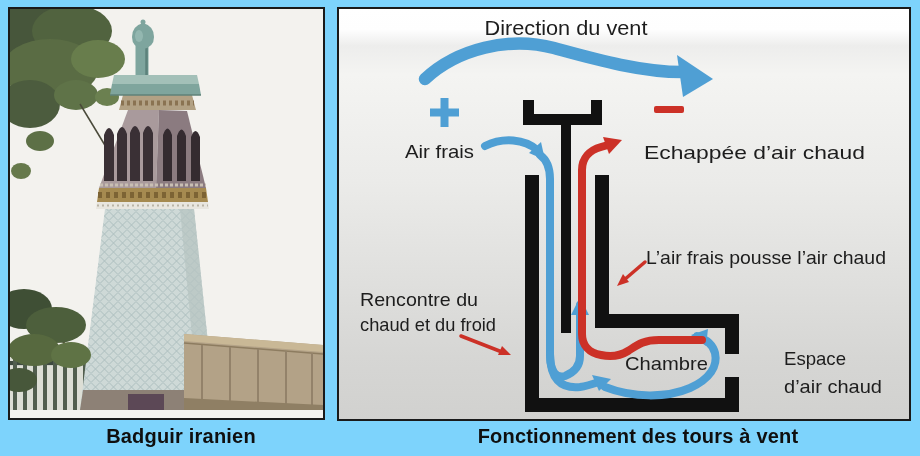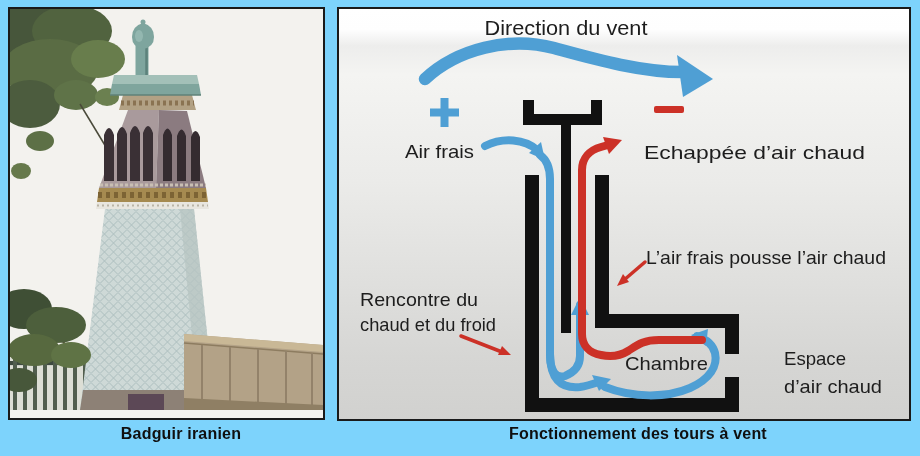--- a/index.html
+++ b/index.html
@@ -5,21 +5,21 @@
   html,body{margin:0;padding:0;background:#ffffff;}
   .canvas{position:relative;width:920px;height:456px;background:#7dd3fc;overflow:hidden;
           font-family:"Liberation Sans",sans-serif;}
   .photo-frame{position:absolute;left:8px;top:7px;width:317px;height:413px;
                border:2px solid #1a1a1a;box-sizing:border-box;background:#f3f2ee;}
   .diagram-frame{position:absolute;left:337px;top:7px;width:574px;height:414px;
                border:2px solid #1a1a1a;box-sizing:border-box;
                background:linear-gradient(180deg,#ffffff 0%,#fefefe 5%,#ededec 9%,#f4f4f2 16%,
                  #ebebe9 42%,#e0e0de 65%,#d6d6d4 85%,#d1d1cf 100%);}
   .photo-frame svg,.diagram-frame svg{display:block;}
-  .caption{position:absolute;top:425px;text-align:center;font-weight:bold;font-size:16px;
+  .caption{position:absolute;top:425px;text-align:center;font-weight:bold;font-size:20px;
            color:#0f0f0f;letter-spacing:0.2px;}
   .caption.photo-cap{left:8px;width:346px;}
   .caption.diagram-cap{left:337px;width:602px;}
   text{font-family:"Liberation Sans",sans-serif;}
 </style>
 </head>
 <body>
 
 <div class="canvas">
 

